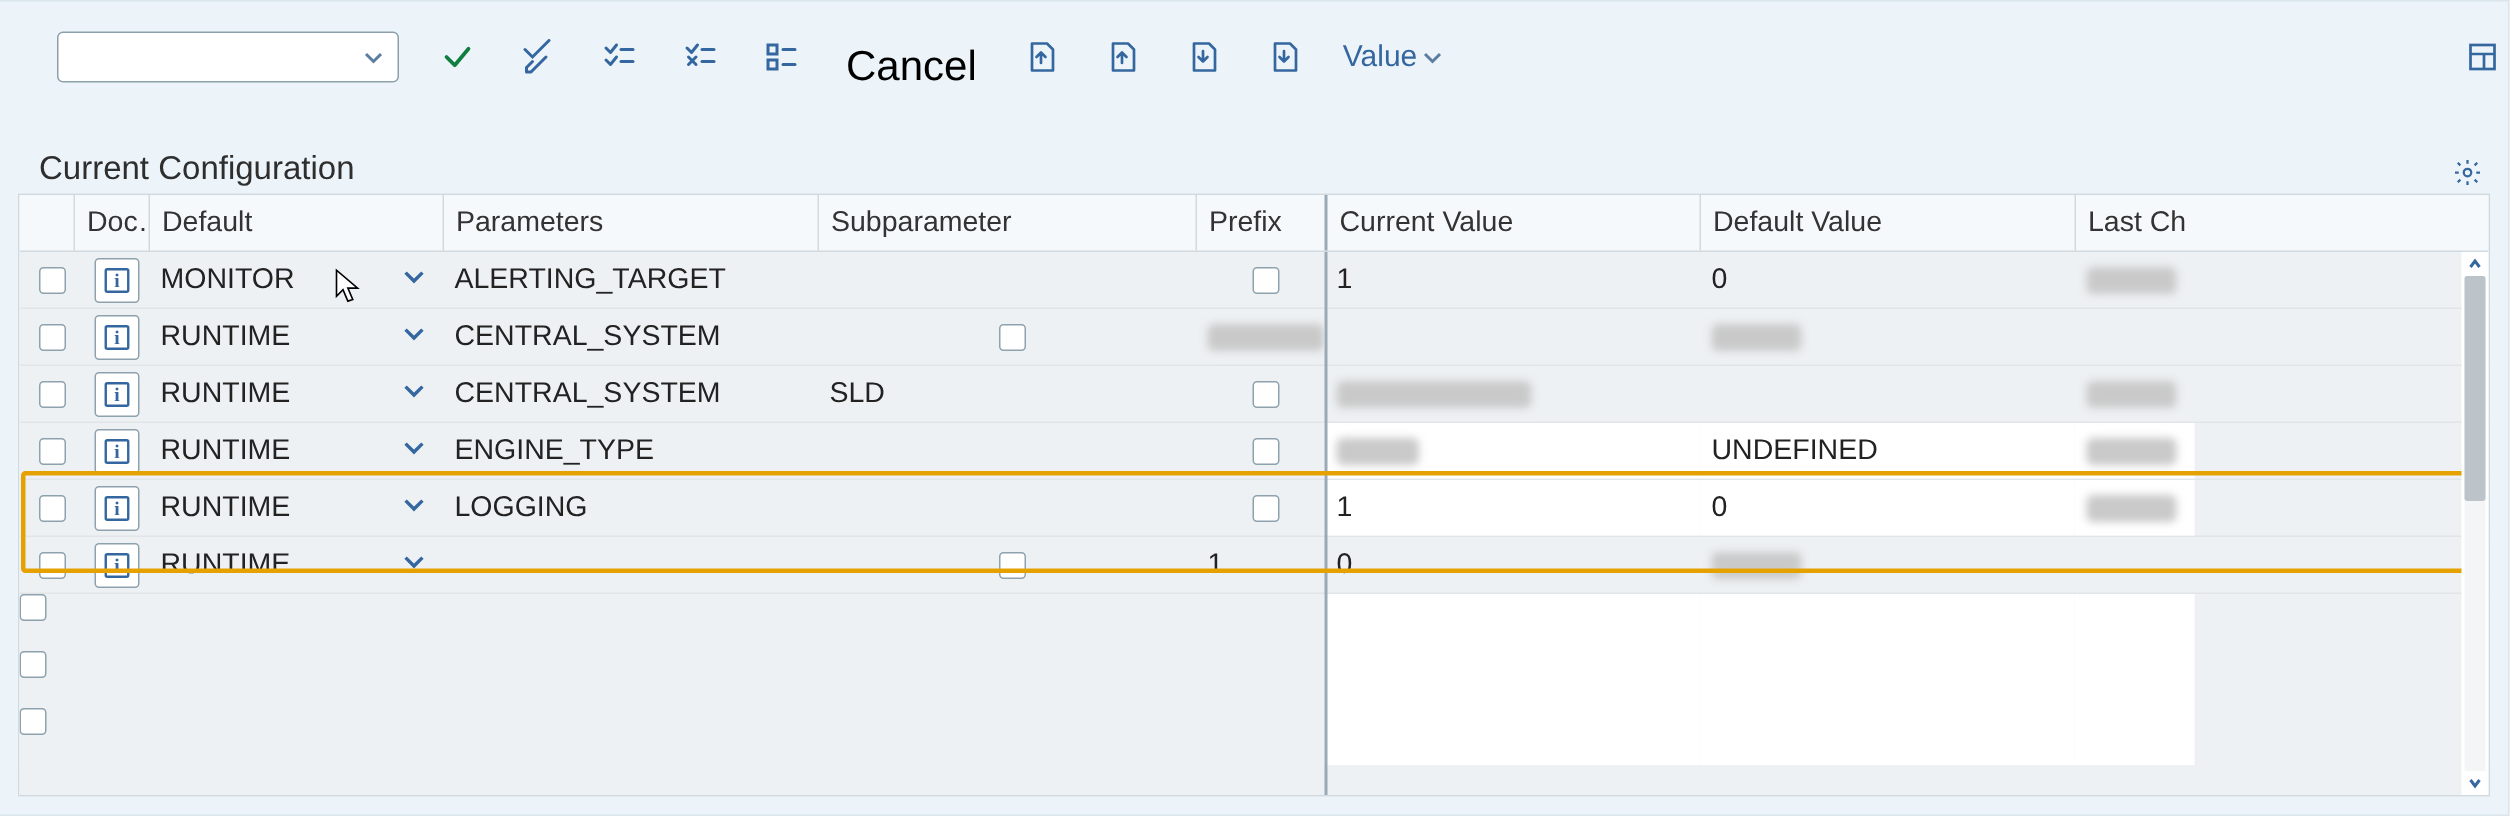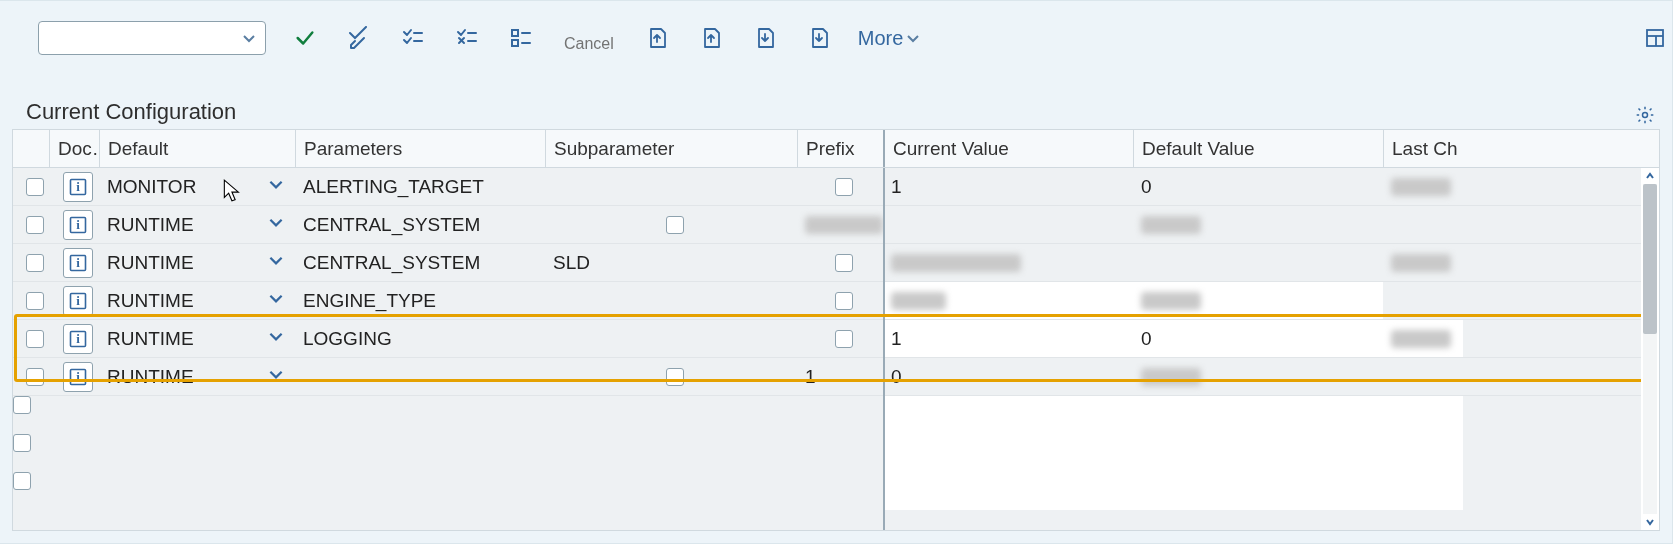--- a/index.html
+++ b/index.html
@@ -47,21 +47,21 @@
   }
   .toolbar .iconbtn, .toolbar .textbtn, .toolbar .morebtn {
     height: 34px;
     display: flex;
     align-items: center;
     justify-content: center;
     color: #34679f;
     cursor: pointer;
   }
   .toolbar .iconbtn { width: 30px; }
-  .toolbar .textbtn { font-size: 16px; color:#737373; padding: 0 4px; margin-top: 12px; }
+  .toolbar .textbtn { font-size: 28px; color:#000000; padding: 0 4px; margin-top: 12px; }
   .toolbar .morebtn { font-size: 20px; color:#34679f; display:flex; align-items:center; gap:2px; }
 
   .tool-svg { width: 24px; height: 24px; display:block; }
   .check-svg { width:22px; height:22px; }
   .check-svg path { stroke:#107e3e; stroke-width:2.7; fill:none; stroke-linecap:round; stroke-linejoin:round;}
 
   .chev { width:16px; height:16px; }
   .chev path { fill:none; stroke:#5a7ea2; stroke-width:2; }
 
   .settings-icon-btn {
@@ -312,21 +312,21 @@
       </svg>
     </div>
     <div class="iconbtn">
       <svg class="tool-svg upload-svg" viewBox="0 0 24 24">
         <path d="M6 3 H16 L20 7 V21 H6 Z"></path>
           <path d="M12 8 V15 M9 12 L12 15 L15 12"></path>
       </svg>
     </div>
 
     <div class="morebtn">
-      <span>More</span>
+      <span>Value</span>
       <svg class="chev" viewBox="0 0 16 16">
           <path d="M3 6 L8 11 L13 6"></path>
         </svg>
     </div>
   </div>
 
   <div class="customize-btn">
     <svg viewBox="0 0 22 22">
       <rect x="3" y="3" width="16" height="16"></rect>
         <line x1="3" y1="9" x2="19" y2="9"></line>
@@ -508,20 +508,23 @@
             <div>
               <span></span>
             </div>
             <div class="prefix-cell">
               <span class="chk"></span>
             </div>
             <div class="whitecell">
               <span class="blur" style="width: 55px;"></span>
             </div>
             <div class="whitecell">
+              <span>UNDEFINED</span>
+            </div>
+            <div class="whitecell">
               <span class="blur short"></span>
             </div>
           </div>
           <div class="table-row">
             <div class="sel-cell">
               <span class="chk"></span>
             </div>
             <div class="doc-cell">
               <span class="info-btn">
                 <svg viewBox="0 0 18 18">

